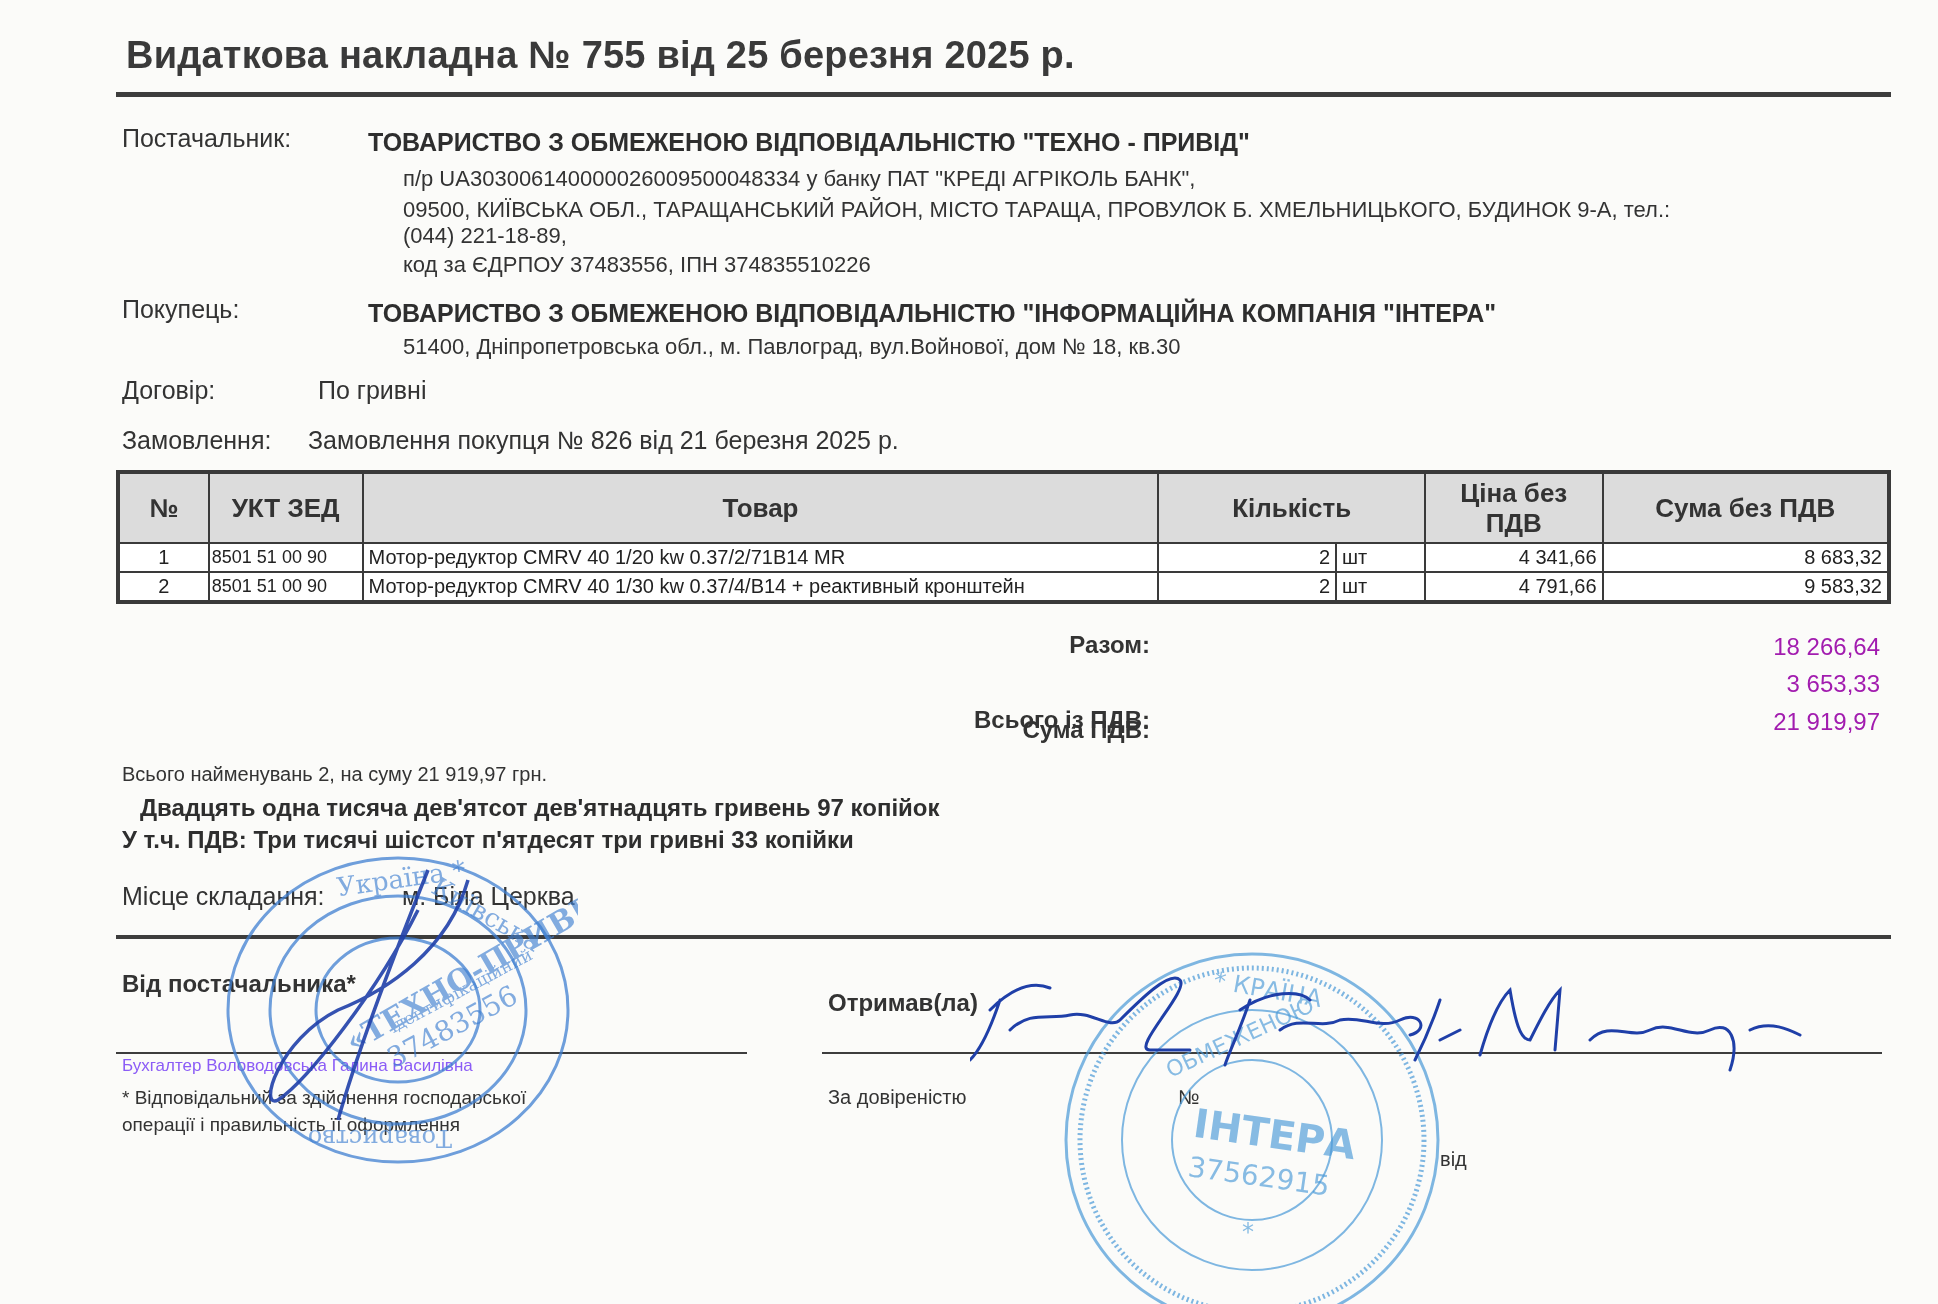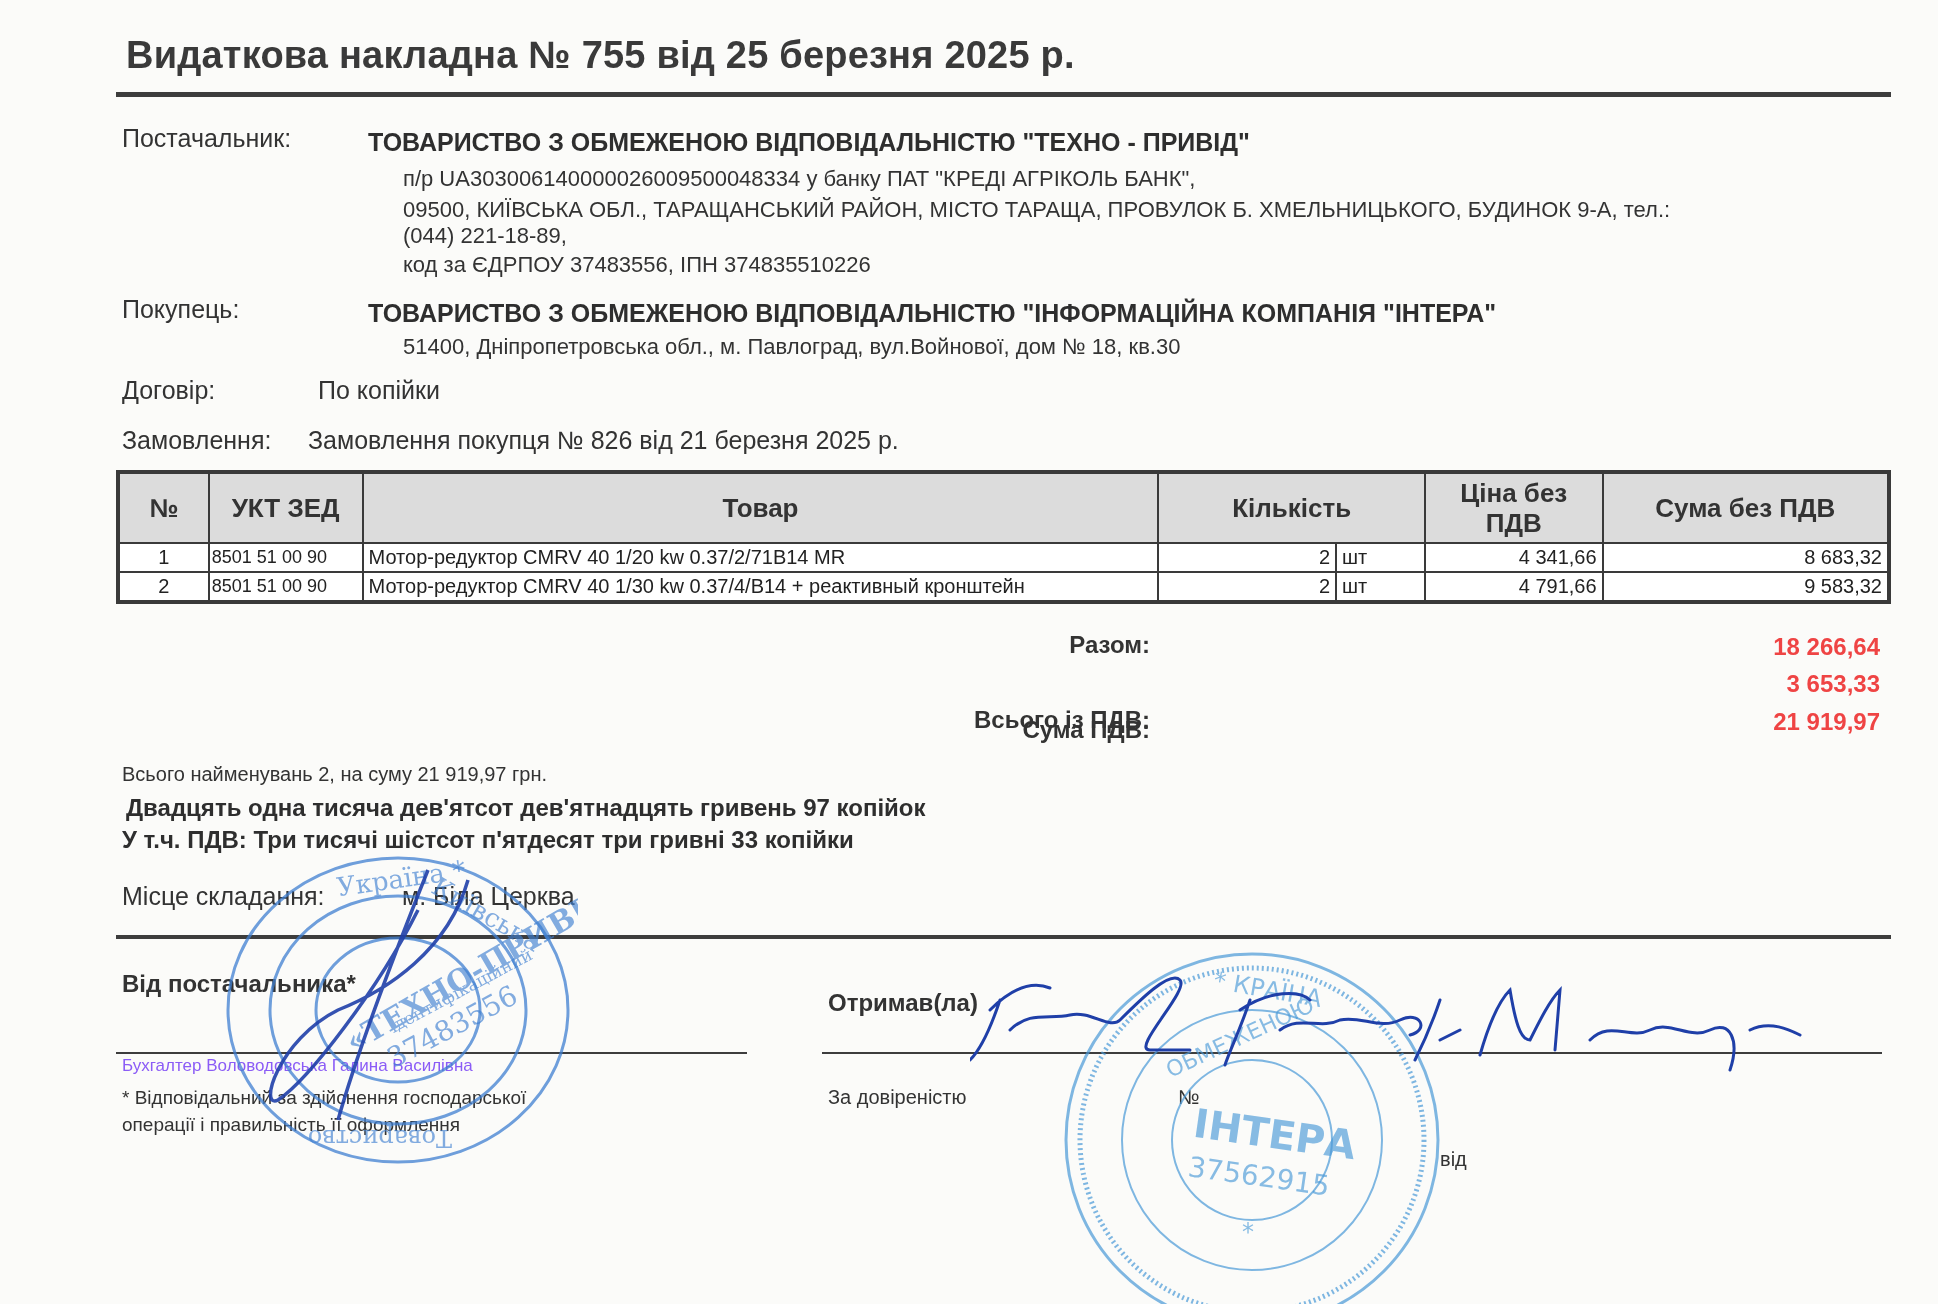--- a/index.html
+++ b/index.html
@@ -26,21 +26,21 @@
     background: #dcdcdc; font-weight: bold; font-size: 26px; color: #333;
     border: 2px solid #3a3a3a; height: 66px; text-align: center; line-height: 30px;
   }
   table.items td { border: 2px solid #3a3a3a; height: 27px; padding: 0 5px; background: #fff; }
   td.c { text-align: center; }
   td.r { text-align: right; }
   td.qty { border-right-width: 2px; }
   td.unit { padding-left: 3px; }
 
   .tot-label { font-size: 24px; font-weight: bold; color: #333; text-align: right; width: 400px; }
-  .tot-val { font-size: 24px; font-weight: bold; color: #ef4444; text-align: right; width: 300px; }
+  .tot-val { font-size: 24px; font-weight: normal; color: #a21caf; text-align: right; width: 300px; }
 
   .small { font-size: 20px; color: #333; }
   .words { font-size: 24px; font-weight: bold; color: #2e2e2e; }
   .sig-label { font-size: 24px; font-weight: bold; color: #333; }
   .sig-name { font-size: 17px; font-weight: normal; color: #8b5cf6; }
   .note { font-size: 19px; color: #333; line-height: 27px; }
   .stamp { position: absolute; pointer-events: none; }
 </style>
 </head>
 <body>
@@ -53,21 +53,21 @@
 <div class="abs detail" style="left:403px; top:165px;">п/р UA303006140000026009500048334 у банку ПАТ "КРЕДІ АГРІКОЛЬ БАНК",</div>
 <div class="abs detail" style="left:403px; top:196px;">09500, КИЇВСЬКА ОБЛ., ТАРАЩАНСЬКИЙ РАЙОН, МІСТО ТАРАЩА, ПРОВУЛОК Б. ХМЕЛЬНИЦЬКОГО, БУДИНОК 9-А, тел.:</div>
 <div class="abs detail" style="left:403px; top:222px;">(044) 221-18-89,</div>
 <div class="abs detail" style="left:403px; top:251px;">код за ЄДРПОУ 37483556, ІПН 374835510226</div>
 
 <div class="abs label-u" style="left:122px; top:295px;">Покупець:</div>
 <div class="abs party-name" style="left:368px; top:299px;">ТОВАРИСТВО З ОБМЕЖЕНОЮ ВІДПОВІДАЛЬНІСТЮ "ІНФОРМАЦІЙНА КОМПАНІЯ "ІНТЕРА"</div>
 <div class="abs detail" style="left:403px; top:333px;">51400, Дніпропетровська обл., м. Павлоград, вул.Войнової, дом № 18, кв.30</div>
 
 <div class="abs plain" style="left:122px; top:376px;">Договір:</div>
-<div class="abs plain" style="left:318px; top:376px;">По копійки</div>
+<div class="abs plain" style="left:318px; top:376px;">По гривні</div>
 <div class="abs plain" style="left:122px; top:426px;">Замовлення:</div>
 <div class="abs plain" style="left:308px; top:426px;">Замовлення покупця № 826 від 21 березня 2025 р.</div>
 
 <table class="items">
   <colgroup>
     <col style="width:91px">
       <col style="width:154px">
       <col style="width:798px">
     <col style="width:178px">
       <col style="width:89px">
@@ -110,21 +110,21 @@
 </table>
 
 <div class="abs tot-label" style="left:750px; top:631px;">Разом:</div>
 <div class="abs tot-val" style="left:1580px; top:633px;">18 266,64</div>
 <div class="abs tot-label" style="left:750px; top:668px;margin-top:48px;">Сума ПДВ:</div>
 <div class="abs tot-val" style="left:1580px; top:670px;">3 653,33</div>
 <div class="abs tot-label" style="left:750px; top:706px;">Всього із ПДВ:</div>
 <div class="abs tot-val" style="left:1580px; top:708px;">21 919,97</div>
 
 <div class="abs small" style="left:122px; top:763px;">Всього найменувань 2, на суму 21 919,97 грн.</div>
-<div class="abs words" style="left:126px; top:794px;">Двадцять одна тисяча дев'ятсот дев'ятнадцять гривень 97 копійок</div>
+<div class="abs words" style="left:140px; top:794px;">Двадцять одна тисяча дев'ятсот дев'ятнадцять гривень 97 копійок</div>
 <div class="abs words" style="left:122px; top:826px;">У т.ч. ПДВ: Три тисячі шістсот п'ятдесят три гривні 33 копійки</div>
 <div class="abs plain" style="left:122px; top:882px;">Місце складання:</div>
 <div class="abs plain" style="left:402px; top:882px;">м. Біла Церква</div>
 
 <div class="rule-thick" style="left:116px; top:935px; width:1775px; height:4px;"></div>
 
 <div class="abs sig-label" style="left:122px; top:970px;">Від постачальника*</div>
 <div class="rule-thick" style="left:116px; top:1052px; width:631px; height:2px;"></div>
 <div class="abs sig-name" style="left:122px; top:1056px;">Бухгалтер Воловодовська Галина Василівна</div>
 <div class="abs note" style="left:122px; top:1084px;">* Відповідальний за здійснення господарської</div>

